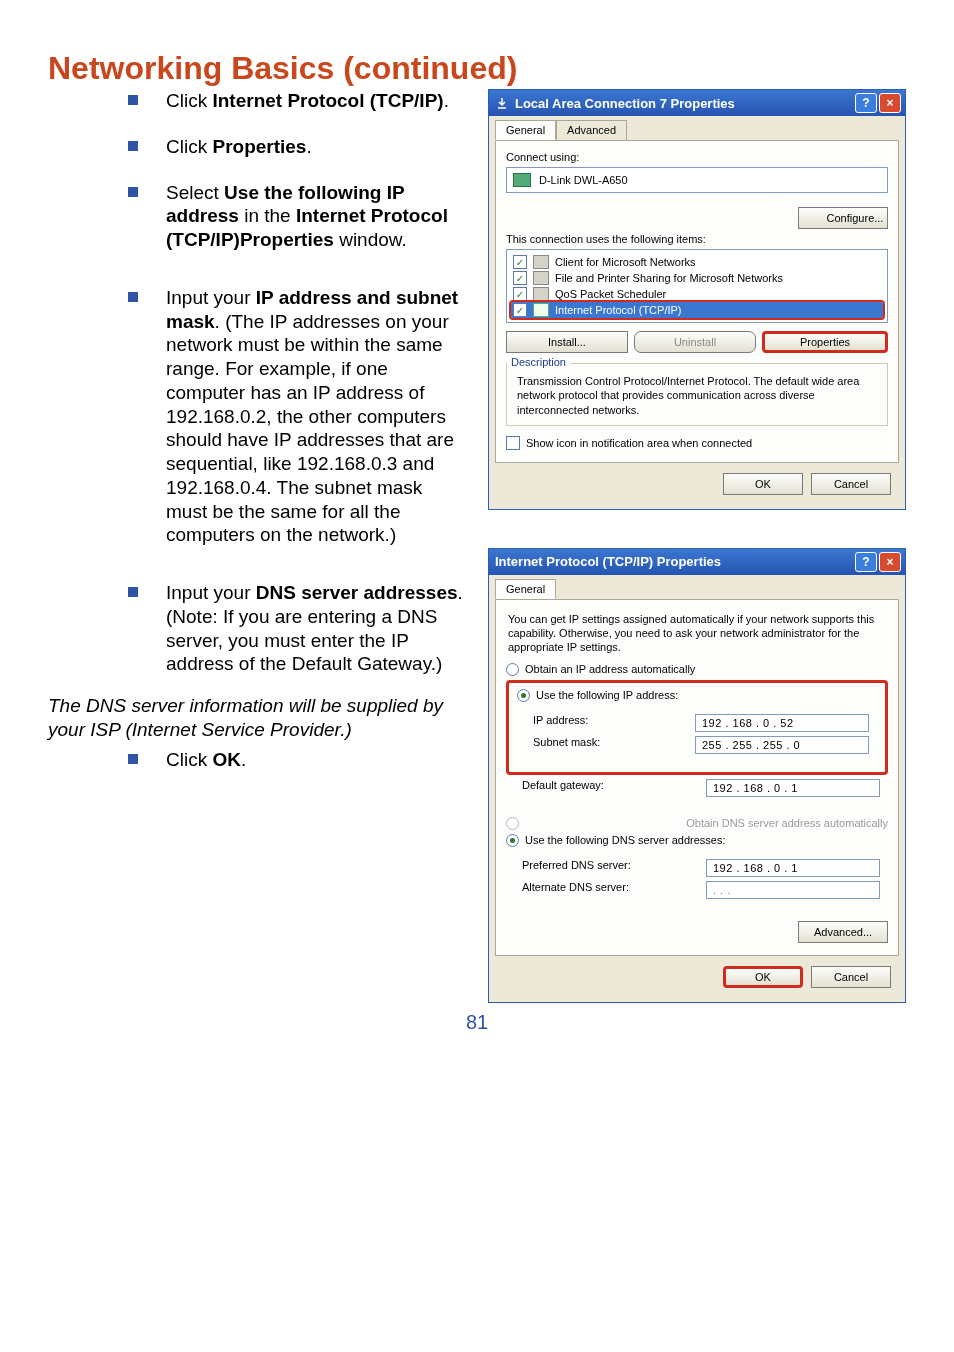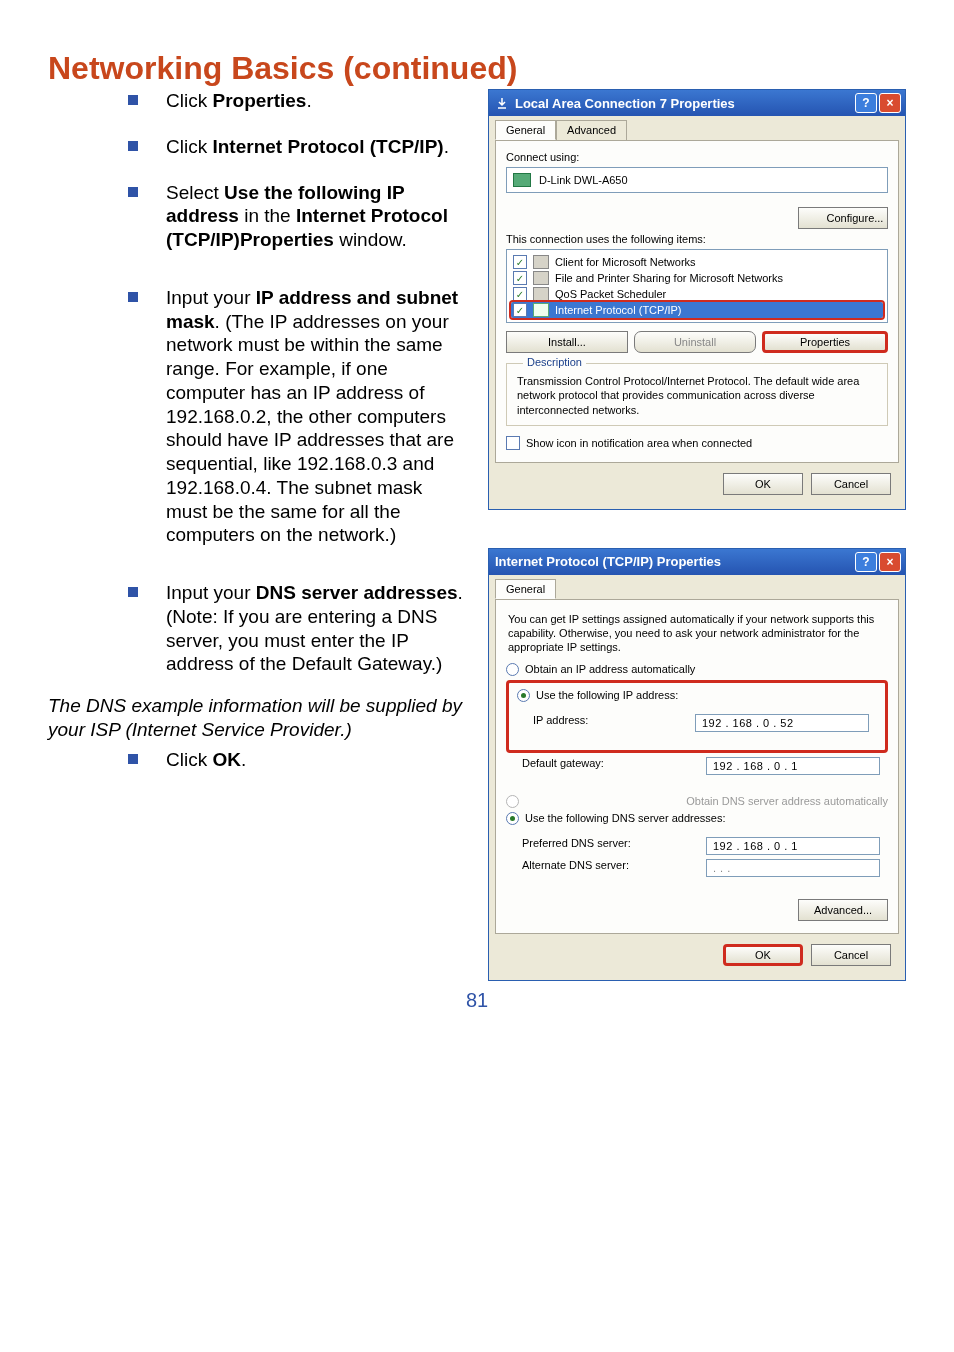--- a/index.html
+++ b/index.html
@@ -179,21 +179,21 @@
   .iub-row {
     display:flex; gap:6px; margin-top:8px;
   }
   .iub-row .btn-xp { flex:1; min-width:0; }
   .hl-red { outline:2px solid #cf2b1e; border-radius:2px; }
   .hl-red-thick { border:3px solid #cf2b1e; border-radius:4px; }
   .group {
     border:1px solid #cfcab6; padding:6px 8px 8px 8px; margin-top:6px; position:relative;
   }
   .group .gtitle {
-    position:absolute; top:-8px; left:16px; background:#fdfdfb; padding:0 4px; font-size:11px; color:#1a3f8a;
+    position:absolute; top:-8px; left:0; background:#fdfdfb; padding:0 4px; font-size:11px; color:#1a3f8a;
   }
   .desc-text { font-size:11px; margin-top:4px; line-height:1.3; padding: 0 2px; }
   .chk-line { display:flex; align-items:center; gap:6px; font-size:11px; margin-top:10px; }
   .chk-line .chk { width:12px; height:12px; border:1px solid #5a7ab1; background:#fff; flex:none;}
   .dlg-btn-row {
     display:flex; justify-content:flex-end; gap:8px; padding:10px 8px 8px 0;
   }
   .radio {
     width:11px; height:11px; border:1px solid #5a7ab1; border-radius:50%; background:#fff;
     display:inline-flex; align-items:center; justify-content:center; flex:none;
@@ -217,31 +217,31 @@
 <div class="page">
   <div class="heading1">Networking Basics  (continued)</div>
 
   <div class="content-row">
 
     <div class="left-col">
 
       <div class="bullet-item">
         <span class="bullet-sq"></span>
         <span class="bullet-text">
+          <span>Click </span><b>Internet Protocol (TCP/IP)</b><span>.</span>
+        </span>
+      </div>
+
+      <div class="bullet-item">
+        <span class="bullet-sq"></span>
+        <span class="bullet-text">
           <span>Click </span><b>Properties</b><span>.</span>
         </span>
       </div>
 
-      <div class="bullet-item">
-        <span class="bullet-sq"></span>
-        <span class="bullet-text">
-          <span>Click </span><b>Internet Protocol (TCP/IP)</b><span>.</span>
-        </span>
-      </div>
-
       <div class="bullet-item wide">
         <span class="bullet-sq"></span>
         <span class="bullet-text">
           <span>Select </span><b>Use the following IP address</b><span> in the </span><b>Internet Protocol (TCP/IP)Properties</b><span> window.</span>
         </span>
       </div>
 
       <div class="bullet-item wide">
         <span class="bullet-sq"></span>
         <span class="bullet-text">
@@ -249,21 +249,21 @@
         </span>
       </div>
 
       <div class="bullet-item tight">
         <span class="bullet-sq"></span>
         <span class="bullet-text">
           <span>Input your </span><b>DNS server addresses</b><span>. (Note: If you are entering a DNS server, you must enter the IP address of the Default Gateway.)</span>
         </span>
       </div>
 
-      <div class="dns-note">The DNS example information will be supplied by your ISP (Internet Service Provider.)</div>
+      <div class="dns-note">The DNS server information will be supplied by your ISP (Internet Service Provider.)</div>
 
       <div class="bullet-item" style="margin-bottom:0;">
         <span class="bullet-sq"></span>
         <span class="bullet-text">
           <span>Click </span><b>OK</b><span>.</span>
         </span>
       </div>
 
     </div>
 
@@ -366,20 +366,24 @@
             <div class="hl-red-thick" style="padding:2px 8px 8px 8px; margin-top:2px;">
               <div class="radio-line">
                 <span class="radio on"></span>
                 <span>Use the following IP address:</span>
               </div>
               <div class="fieldset-inner">
                 <div class="ipgrid">
                   <span>IP address:</span>
                   <span class="ipval">192 . 168 .  0  . 52</span>
                 </div>
+                <div class="ipgrid">
+                  <span>Subnet mask:</span>
+                  <span class="ipval">255 . 255 . 255 .  0</span>
+                </div>
               </div>
             </div>
             <div class="fieldset-inner" style="padding-top:0;">
               <div class="ipgrid">
                 <span>Default gateway:</span>
                 <span class="ipval">192 . 168 .  0  .  1</span>
               </div>
             </div>
 
             <div class="radio-line disabled" style="margin-top:10px;">

